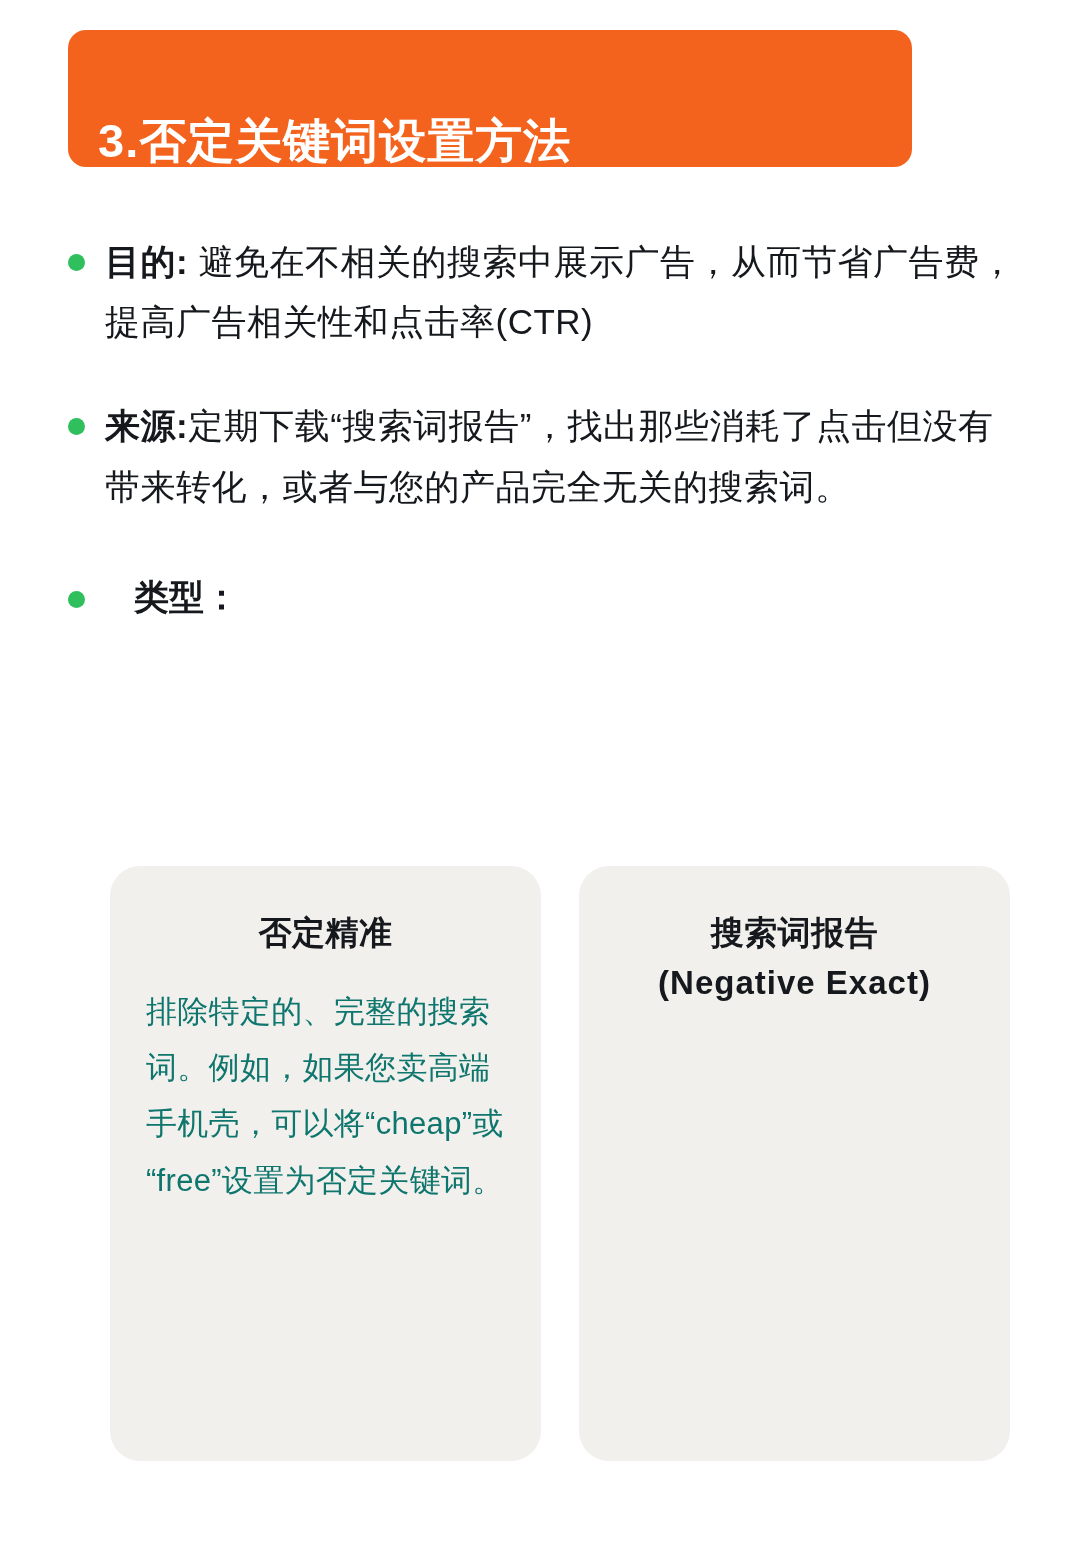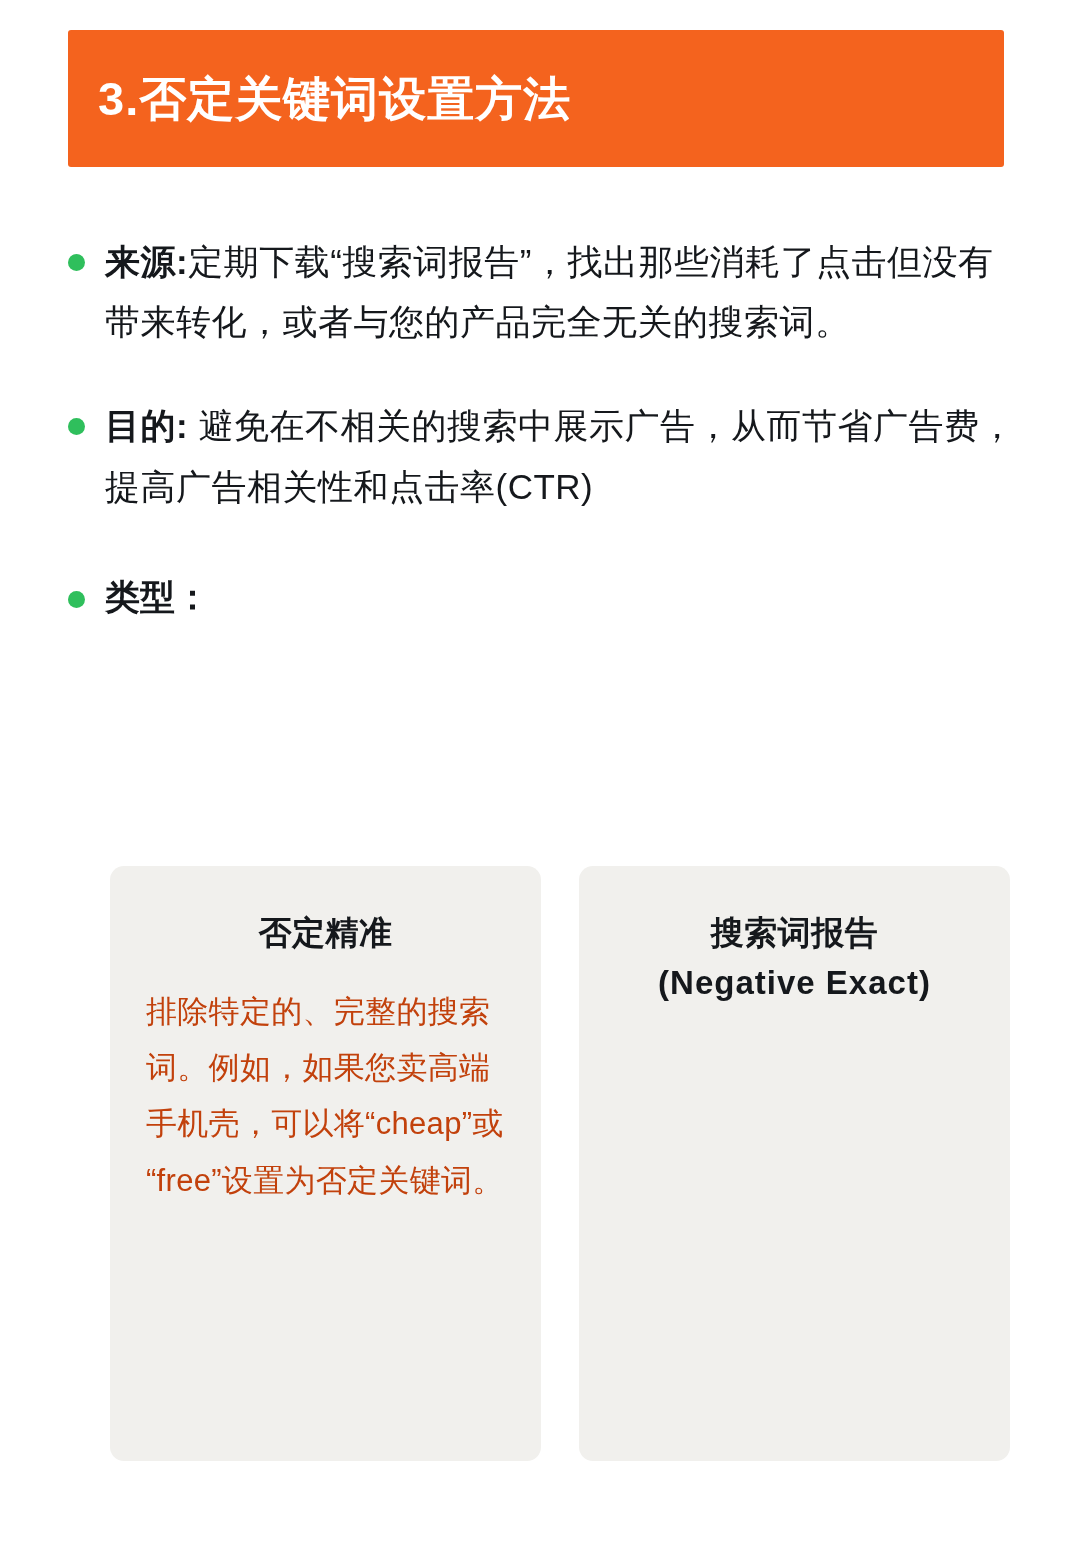--- a/index.html
+++ b/index.html
@@ -19,26 +19,26 @@
     width: 1080px;
     height: 1543px;
     padding: 0;
   }
 
   
   .banner {
     position: absolute;
     left: 68px;
     top: 30px;
-    width: 936px;
+    width: 844px;
     height: 137px;
     background: #f4631e;
-    border-radius: 3px;
+    border-radius: 18px;
     display: flex;
-    align-items: center;
+    align-items: flex-end;
   }
   .banner-title {
     color: #ffffff;
     font-size: 47px;
     font-weight: bold;
     letter-spacing: 1px;
     padding-left: 30px;
     line-height: 1.1;
   }
 
@@ -70,20 +70,21 @@
     letter-spacing: 0.5px;
   }
   .bullet-text b {
     font-weight: bold;
   }
 
   .types-row {
     display: flex;
     align-items: flex-start;
     margin-top: 52px;
+    gap: 29px;
   }
   .types-label {
     font-size: 35px;
     font-weight: bold;
     color: #15181c;
     line-height: 1.6;
   }
 
   
   .cards {
@@ -91,65 +92,65 @@
     left: 110px;
     top: 866px;
     width: 900px;
     display: flex;
     gap: 38px;
   }
   .card {
     width: 431px;
     min-height: 595px;
     background: #f1f0ed;
-    border-radius: 14px;
+    border-radius: 30px;
     padding: 42px 36px 40px 36px;
   }
   .card-title {
     text-align: center;
     font-size: 33px;
     font-weight: bold;
     color: #15181c;
     line-height: 1.5;
     letter-spacing: 0.5px;
   }
   .card-title .en {
     display: block;
     letter-spacing: 1px;
   }
   .card-body {
     margin-top: 26px;
     font-size: 31px;
     line-height: 1.82;
-    color: #c2410c;
+    color: #0f766e;
     letter-spacing: 0.3px;
   }
 </style>
 </head>
 <body>
 
 <div class="page">
 
   <div class="banner">
     <div class="banner-title">3.否定关键词设置方法</div>
   </div>
 
   <div class="bullets">
 
     <div class="bullet-row">
       <span class="dot"></span>
       <div class="bullet-text">
-        <b>来源:</b><span>定期下载“搜索词报告”，找出那些消耗了点击但没有带来转化，或者与您的产品完全无关的搜索词。</span>
+        <b>目的:</b><span> 避免在不相关的搜索中展示广告，从而节省广告费，提高广告相关性和点击率(CTR)</span>
       </div>
     </div>
 
     <div class="bullet-row">
       <span class="dot"></span>
       <div class="bullet-text">
-        <b>目的:</b><span> 避免在不相关的搜索中展示广告，从而节省广告费，提高广告相关性和点击率(CTR)</span>
+        <b>来源:</b><span>定期下载“搜索词报告”，找出那些消耗了点击但没有带来转化，或者与您的产品完全无关的搜索词。</span>
       </div>
     </div>
 
     <div class="types-row">
       <span class="dot"></span>
       <div class="types-label">类型：</div>
     </div>
 
   </div>
 

